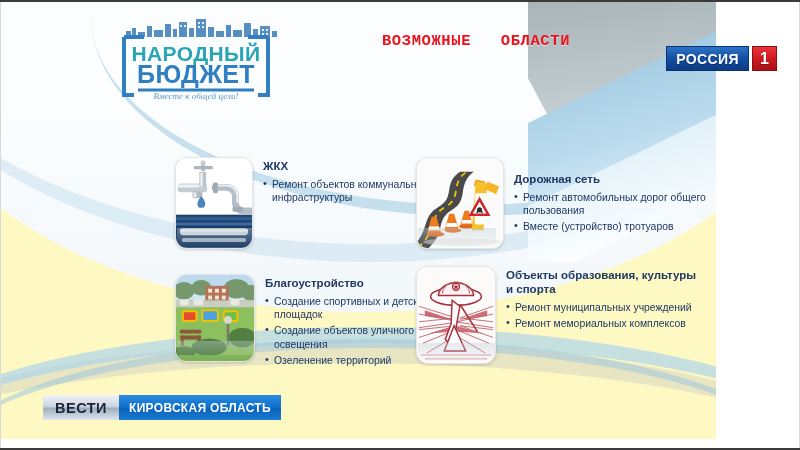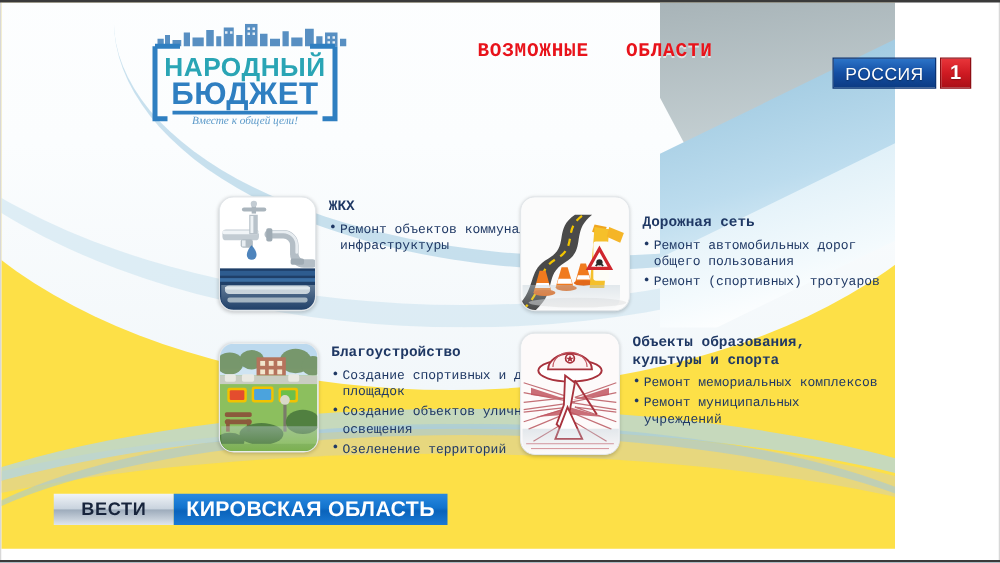--- a/index.html
+++ b/index.html
@@ -28,21 +28,21 @@
   .frame {
     position:absolute; inset:2px 1px;
     background:#ffffff;
     overflow:hidden;
   }
 
   
   .slide {
     position:absolute;
     left:0; top:0; width:715px; height:437px;
-    background:#fde047;
+    background:#fef9c3;
     overflow:hidden;
   }
 
   
   .sw { position:absolute; pointer-events:none; }
 
   .sw-a {
     width:900px; height:520px;
     left:-90px; top:-210px;
     border-radius:50%;
@@ -128,39 +128,39 @@
   }
   .title .ln2 { padding-left:8px; }
 
   
   .chan {
     position:absolute; right:22px; top:44px;
     z-index:30; display:flex; align-items:stretch; height:25px;
   }
   .chan .rus {
     background:linear-gradient(180deg,#2c74c8 0%,#134ea3 50%,#0c3b83 100%);
-    color:#fff; font-weight:normal; font-size:14px; letter-spacing:.4px;
+    color:#fff; font-weight:bold; font-size:14px; letter-spacing:.4px;
     padding:0 9px; display:flex; align-items:center;
     border:1px solid #0a3273;
     text-shadow:0 1px 1px rgba(0,0,0,.35);
   }
   .chan .one {
     margin-left:3px;
     width:25px;
     background:linear-gradient(180deg,#e8353a 0%,#cf1a22 50%,#ab1017 100%);
     color:#fff; font-weight:bold; font-size:16px;
     display:flex; align-items:center; justify-content:center;
     border:1px solid #8e0d13;
     text-shadow:0 1px 1px rgba(0,0,0,.35);
   }
 
   
   .grid { position:absolute; left:0; top:0; width:715px; height:437px; z-index:14; }
 
-  .card { position:absolute; display:flex;font-family:Liberation Mono, monospace; }
+  .card { position:absolute; display:flex; }
 
   .c1 { left:174px; top:155px; }
   .c2 { left:415px; top:155px;align-items:center; }
   .c3 { left:174px; top:272px; }
   .c4 { left:415px; top:264px; }
 
   .thumb {
     width:80px; height:85px;
     border-radius:12px;
     overflow:hidden;
@@ -210,25 +210,25 @@
   }
 
   
   .banner {
     position:absolute; left:42px; bottom:28px;
     display:flex; align-items:stretch; height:25px; z-index:40;
   }
   .banner .vesti {
     background:linear-gradient(180deg,#f1f4f8 0%,#c9d3de 48%,#9eacbc 52%,#dfe6ed 100%);
     color:#17243c; font-weight:bold; font-size:14.5px; letter-spacing:.5px;
-    padding:0 22px; display:flex; align-items:center;
+    padding:0 12px; display:flex; align-items:center;
   }
   .banner .region {
     background:linear-gradient(180deg,#2a8ae0 0%,#1273cd 45%,#0a63bb 55%,#1b7ad4 100%);
-    color:#ffffff; font-weight:bold; font-size:17px; letter-spacing:.3px;
+    color:#ffffff; font-weight:bold; font-size:12px; letter-spacing:.3px;
     padding:0 10px; display:flex; align-items:center;
   }
 </style>
 </head>
 <body>
 
 <div class="edge-top"></div>
 <div class="edge-bottom"></div>
 <div class="edge-left"></div>
 <div class="edge-right"></div>
@@ -372,21 +372,21 @@
               <path d="M72 24 l12 5 l-3 8 l-11 -5 z" fill="#f5b527"></path>
             </g>
             <ellipse cx="46" cy="86" rx="40" ry="4" fill="#dfdfdf" opacity=".5"></ellipse>
           </svg>
           <div class="reflect" style="bottom:0"></div>
         </div>
         <div class="txt">
           <div class="ct">Дорожная сеть</div>
           <ul class="ul">
             <li>Ремонт автомобильных дорог общего пользования</li>
-            <li>Ремонт (спортивных) тротуаров</li>
+            <li>Вместе (устройство) тротуаров</li>
           </ul>
         </div>
       </div>
 
       <div class="card c3">
         <div class="thumb">
           <svg viewBox="0 0 80 88" xmlns="http://www.w3.org/2000/svg">
             <rect width="80" height="88" fill="#cfe4f2"></rect>
             <rect y="0" width="80" height="20" fill="#bcd9ee"></rect>
             <g fill="#6f8f5e" opacity=".9">
@@ -480,22 +480,22 @@
             <g stroke="#c25661" stroke-width=".8" opacity=".7" fill="none">
               <path d="M4 90 L76 90"></path>
                 <path d="M8 94 L72 94"></path>
             </g>
           </svg>
           <div class="reflect" style="bottom:0"></div>
         </div>
         <div class="txt">
           <div class="ct">Объекты  образования, культуры и спорта</div>
           <ul class="ul">
+            <li>Ремонт муниципальных учреждений</li>
             <li>Ремонт мемориальных комплексов</li>
-            <li>Ремонт муниципальных учреждений</li>
           </ul>
         </div>
       </div>
 
     </div>
 
   </div>
 
   <div class="chan">
     <div class="rus">РОССИЯ</div>

